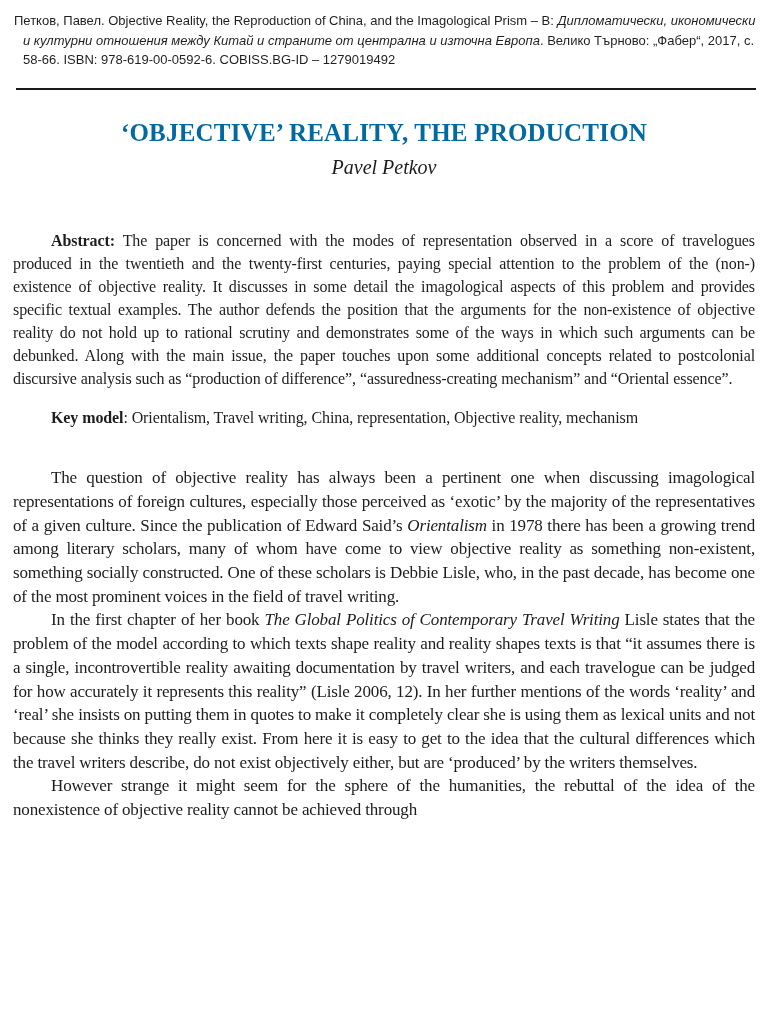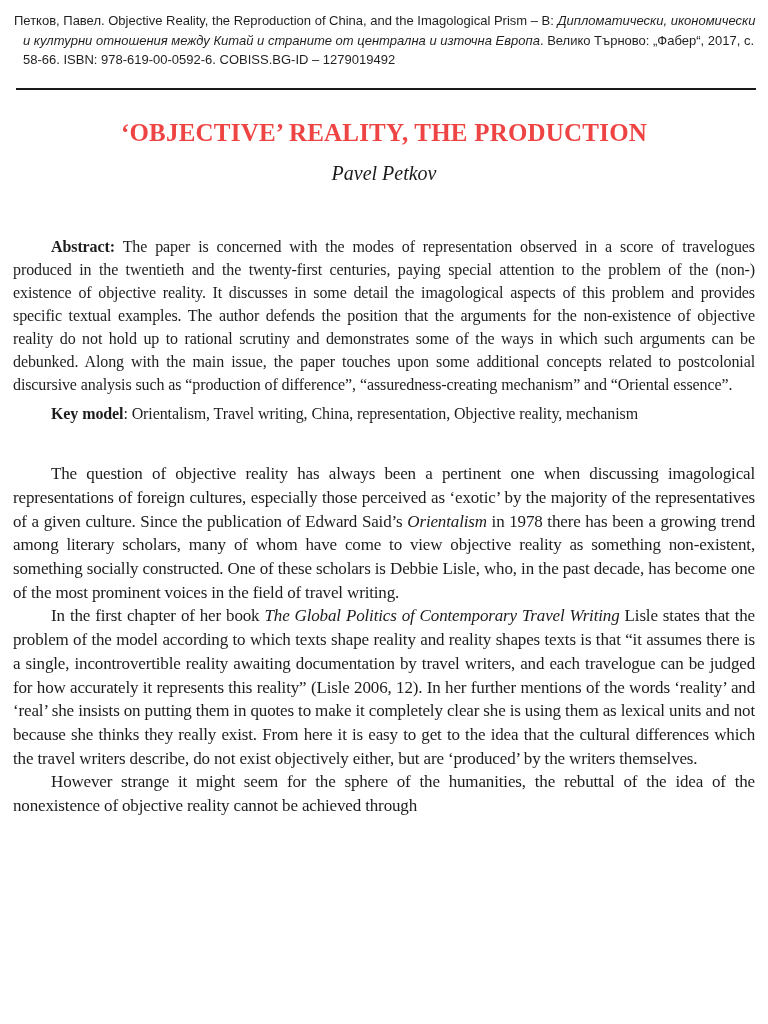--- a/index.html
+++ b/index.html
@@ -35,37 +35,37 @@
     margin: 18px 12px 0 16px;
   }
   
   .title {
     margin: 26px 10px 0 10px;
     font-size: 25px;
     line-height: 33px;
     font-weight: bold;
     text-align: center;
     letter-spacing: 0.2px;
-    color: #ef4444;
+    color: #0369a1;
     font-family: "Liberation Serif", serif;
   }
   .author {
-    margin-top: 12px;
+    margin-top: 6px;
     font-size: 20px;
     line-height: 24px;
     font-style: italic;
     text-align: center;
     color: #1b1b1b;
   }
   
   .abstract-section {
     margin-top: 50px;
   }
   .abstract-section p {
-    margin: 6px 13px;
+    margin: 16px 13px;
     font-size: 16px;
     line-height: 23.1px;
     text-align: justify;
     text-indent: 38px;
     letter-spacing: -0.1px;
     color: #1d1d1d;
     hyphens: auto;
     -webkit-hyphens: auto;
   }
   

